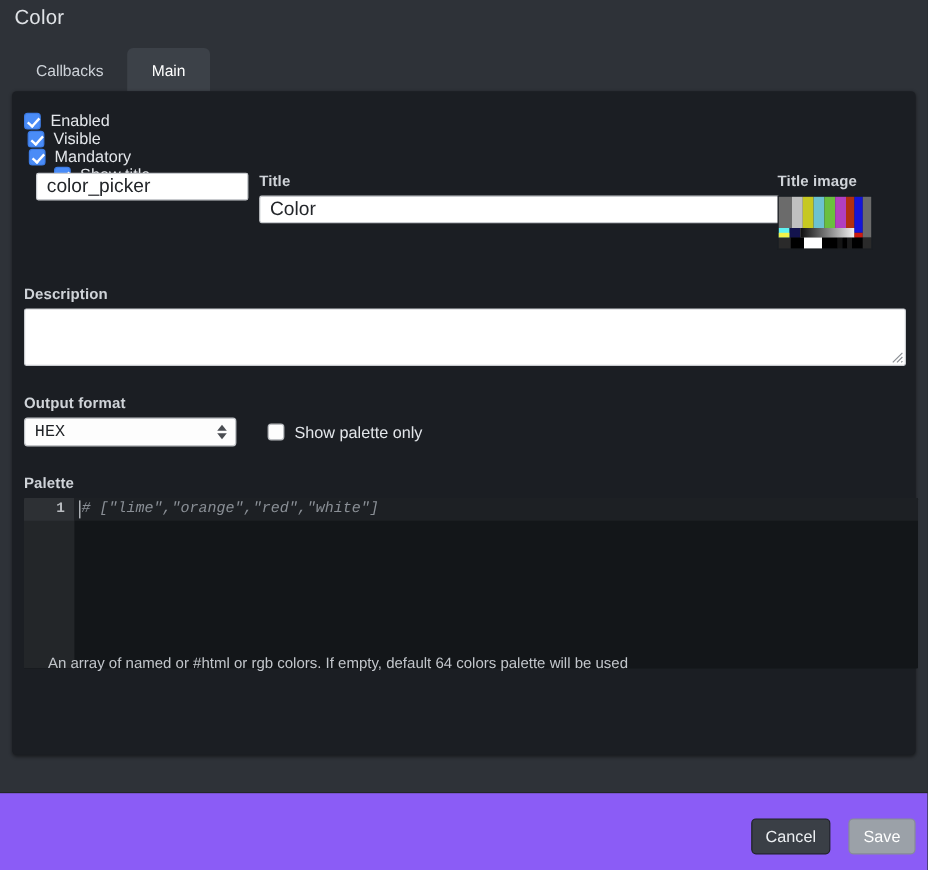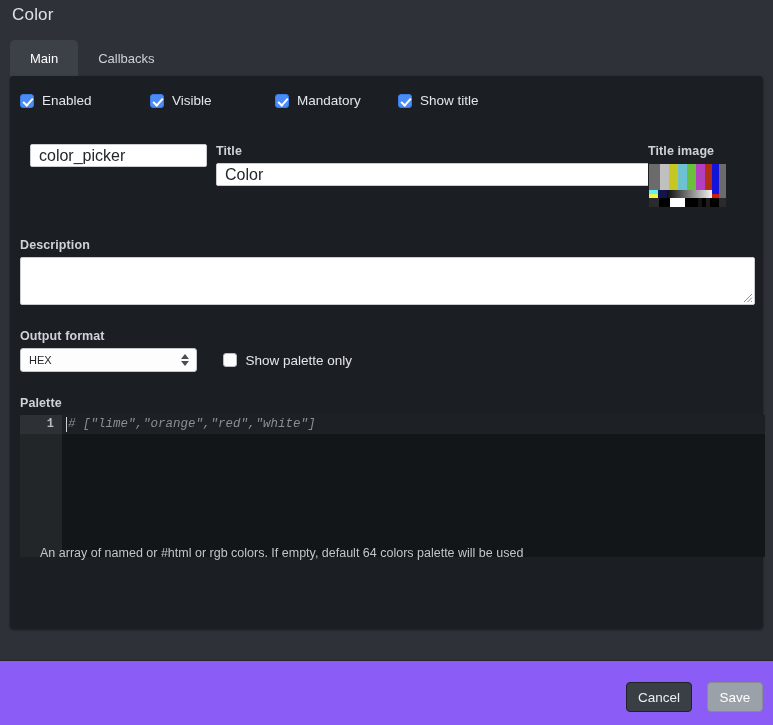--- a/index.html
+++ b/index.html
@@ -39,21 +39,21 @@
     position: absolute; left: 10px; top: 76px;
     width: 753px; height: 553px;
     background: #1b1e23;
     border-radius: 4px;
     box-shadow: 0 1px 3px rgba(0,0,0,.45);
   }
 
   
   .checkrow {
     position: absolute; left: 10px; top: 17px;
-    display: flex; align-items: center;
+    display: flex; align-items: center; flex-direction: column;
   }
   .cbwrap { display: flex; align-items: center; cursor: pointer; user-select: none; }
   .cbwrap .lbl { font-size: 13.5px; color: #e3e6ea; margin-left: 8px; }
   .cbox {
     width: 14px; height: 14px; border-radius: 3px;
     background: #fdfdfd; border: 1px solid #b9bcc0;
     display: inline-block; position: relative; flex: none;
   }
   .cbox.checked { background: #4a8cf7; border-color: #3d7ce6; }
   .cbox.checked::after {
@@ -102,22 +102,22 @@
     width: 11px; height: 11px; pointer-events: none;
   }
 
   
   .fld-out { position: absolute; left: 10px; top: 253px; }
   .selwrap { position: relative; width: 177px; display: inline-block; vertical-align: middle; }
   .sel {
     -webkit-appearance: none; appearance: none;
     background: #fdfdfd; border: 1px solid #c3c6ca;
     border-radius: 3px; height: 24px; width: 177px;
-    padding: 0 26px 0 8px; font-size: 11px; color: #1f2226;
-    outline: none; font-family: Liberation Sans, sans-serif;
+    padding: 0 26px 0 8px; font-size: 14px; color: #1f2226;
+    outline: none; font-family: Liberation Mono, monospace;
   }
   .stepper {
     position: absolute; right: 4px; top: 2px;
     width: 16px; height: 20px; pointer-events: none;
     display: flex; flex-direction: column; align-items: center; justify-content: center;
   }
   .stepper .ar { width: 0; height: 0; border-left: 4px solid transparent; border-right: 4px solid transparent; }
   .stepper .up { border-bottom: 5px solid #4a4d52; margin-bottom: 2px; }
   .stepper .dn { border-top: 5px solid #4a4d52; }
   .palonly { display: inline-flex; align-items: center; margin-left: 22px; vertical-align: middle; }
@@ -180,22 +180,22 @@
   }
 </style>
 </head>
 <body>
 
 <div class="page">
 
   <div class="page-title">Color</div>
 
   <div class="tabbar">
+    <div class="tab">Callbacks</div>
     <div class="tab active">Main</div>
-    <div class="tab">Callbacks</div>
   </div>
 
   <div class="panel">
 
     <div class="checkrow">
       <div class="cbwrap" style="width:130px">
         <span class="cbox checked"></span>
         <span class="lbl">Enabled</span>
       </div>
       <div class="cbwrap" style="width:125px">

